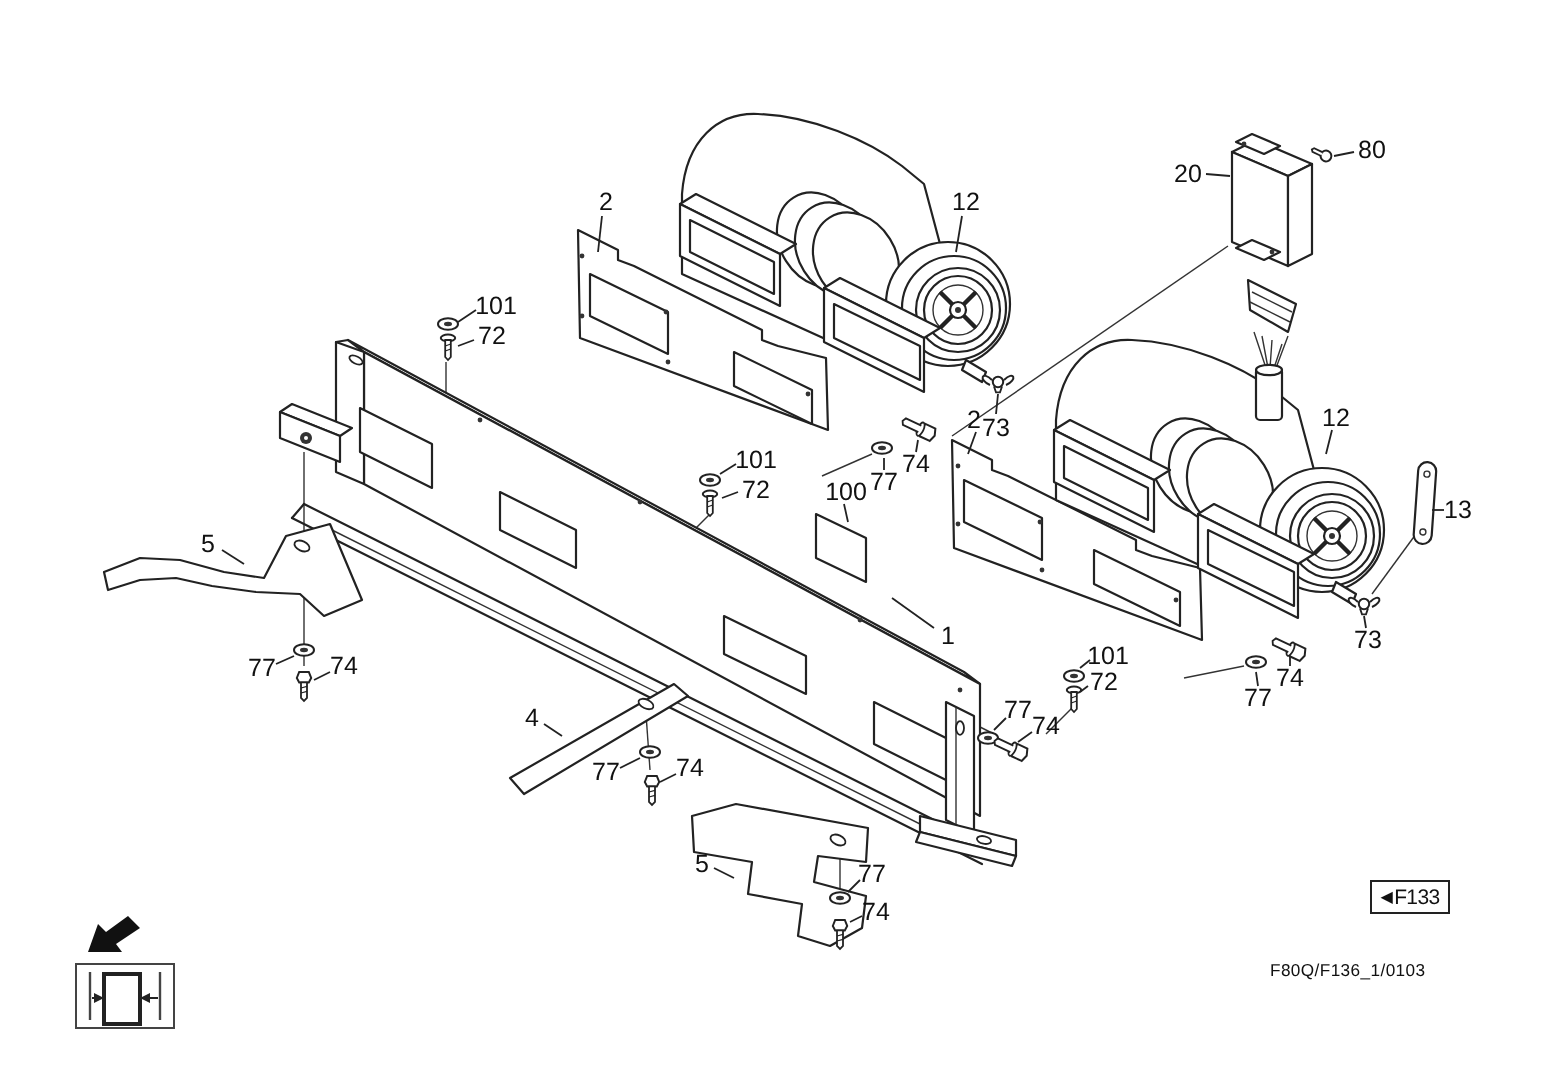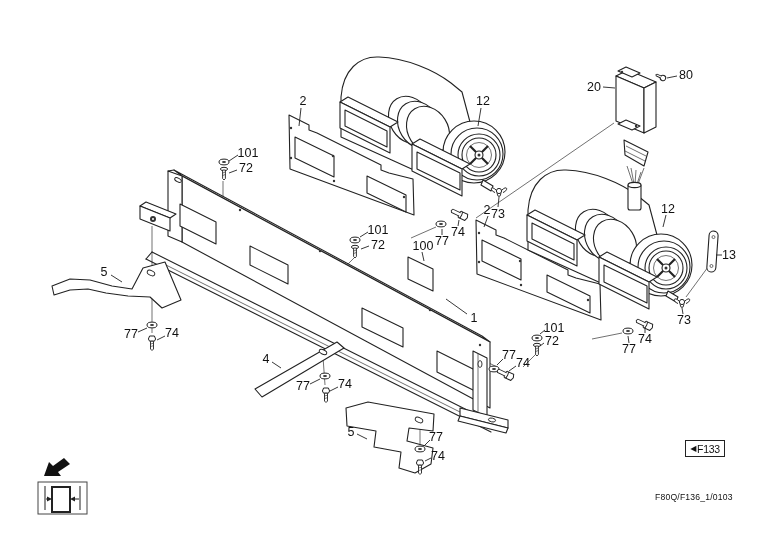--- a/index.html
+++ b/index.html
@@ -8,21 +8,21 @@
   svg{position:absolute;left:0;top:0;}
   .ln{stroke:#222;stroke-width:1.1;fill:none;stroke-linejoin:round;stroke-linecap:round;}
   .lnw{stroke:#222;stroke-width:1.1;fill:#fff;stroke-linejoin:round;}
   .thin{stroke:#333;stroke-width:0.7;fill:none;}
   .dot{fill:#333;stroke:none;}
   .callout-text{font-family:"Liberation Sans",sans-serif;font-size:12.5px;fill:#111;}
   .f-ref{position:absolute;left:685px;top:440px;width:38px;height:15px;border:1.4px solid #222;
          background:#fff;display:flex;align-items:center;justify-content:center;
          font-size:10.5px;color:#111;letter-spacing:-0.3px;cursor:pointer;}
   .f-ref .tri{font-size:8px;margin-right:1px;}
-  .code{position:absolute;left:655px;top:480px;font-size:8.6px;color:#111;letter-spacing:0.2px;margin-top:12px;}
+  .code{position:absolute;left:635px;top:480px;font-size:8.6px;color:#111;letter-spacing:0.2px;}
 </style>
 </head>
 <body>
 
 <div class="stage">
 
 <svg id="art" width="782" height="535" viewBox="0 0 782 535">
   <defs>
     <g id="washer">
       <ellipse cx="0" cy="0" rx="5" ry="2.9" fill="#fff" stroke="#222" stroke-width="1"></ellipse>

